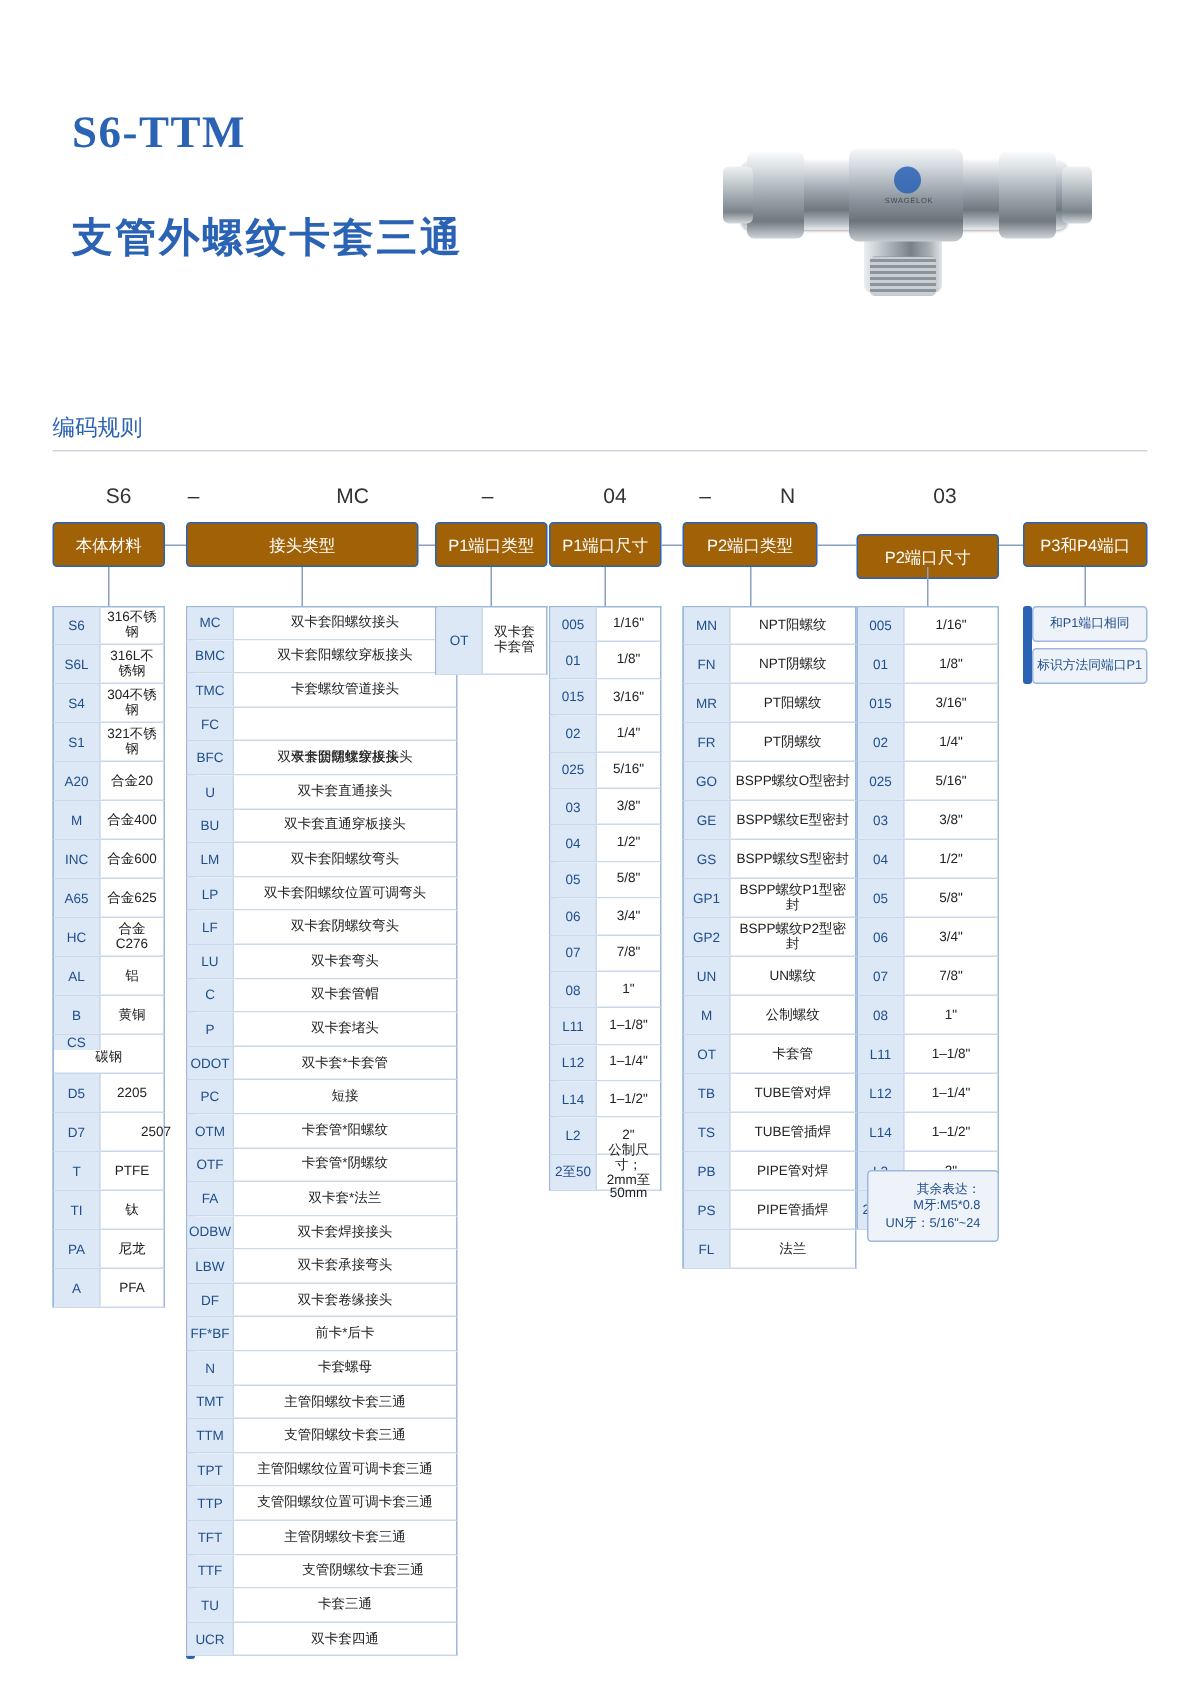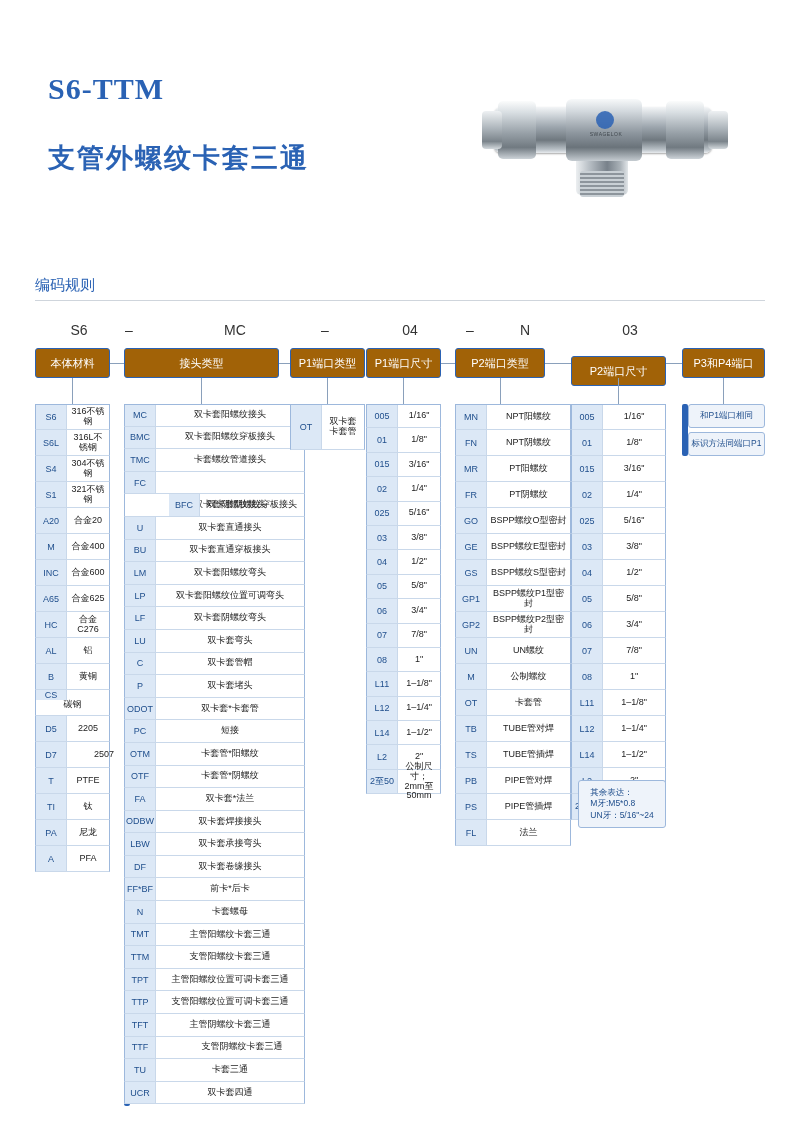--- a/index.html
+++ b/index.html
@@ -101,21 +101,21 @@
   }
   .col .cell .v{flex:1;text-align:center;padding:0 2px;color:#222;font-size:9px;line-height:1.1;}
   .col.single .cell .v{text-align:center;}
 
   
   .spine{position:absolute;width:6px;background:#2a62b4;border-radius:2px;}
 
   .note{
     position:absolute;font-size:8.5px;color:#1f4e8c;line-height:1.3;
     border:1px solid #9db8dc;border-radius:3px;background:#eef3fa;
-    box-sizing:border-box;display:flex;align-items:center;justify-content:center;text-align:left;padding:2px;
+    box-sizing:border-box;display:flex;align-items:center;justify-content:center;text-align:right;padding:2px;
   }
 </style>
 </head>
 <body>
 
 <div class="page">
 
   <div class="header">
     <div class="title-main">S6-TTM</div>
     <div class="title-sub">支管外螺纹卡套三通</div>
@@ -257,21 +257,21 @@
         <div class="v" style="white-space: pre-line;">双卡套阳螺纹穿板接头</div>
       </div>
       <div class="cell" style="height: 22.6px;">
         <div class="k">TMC</div>
         <div class="v" style="white-space: pre-line;">卡套螺纹管道接头</div>
       </div>
       <div class="cell" style="height: 22.6px;">
         <div class="k">FC</div>
         <div class="v" style="white-space: pre-line; margin-top: 44px;">双卡套阴螺纹接头</div>
       </div>
-      <div class="cell" style="height: 22.6px; padding-left: 44px;">
+      <div class="cell" style="height: 22.6px;">
         <div class="k">BFC</div>
         <div class="v" style="white-space: pre-line;">双卡套阴螺纹穿板接头</div>
       </div>
       <div class="cell" style="height: 22.6px;">
         <div class="k">U</div>
         <div class="v" style="white-space: pre-line;">双卡套直通接头</div>
       </div>
       <div class="cell" style="height: 22.6px;">
         <div class="k">BU</div>
         <div class="v" style="white-space: pre-line;">双卡套直通穿板接头</div>

